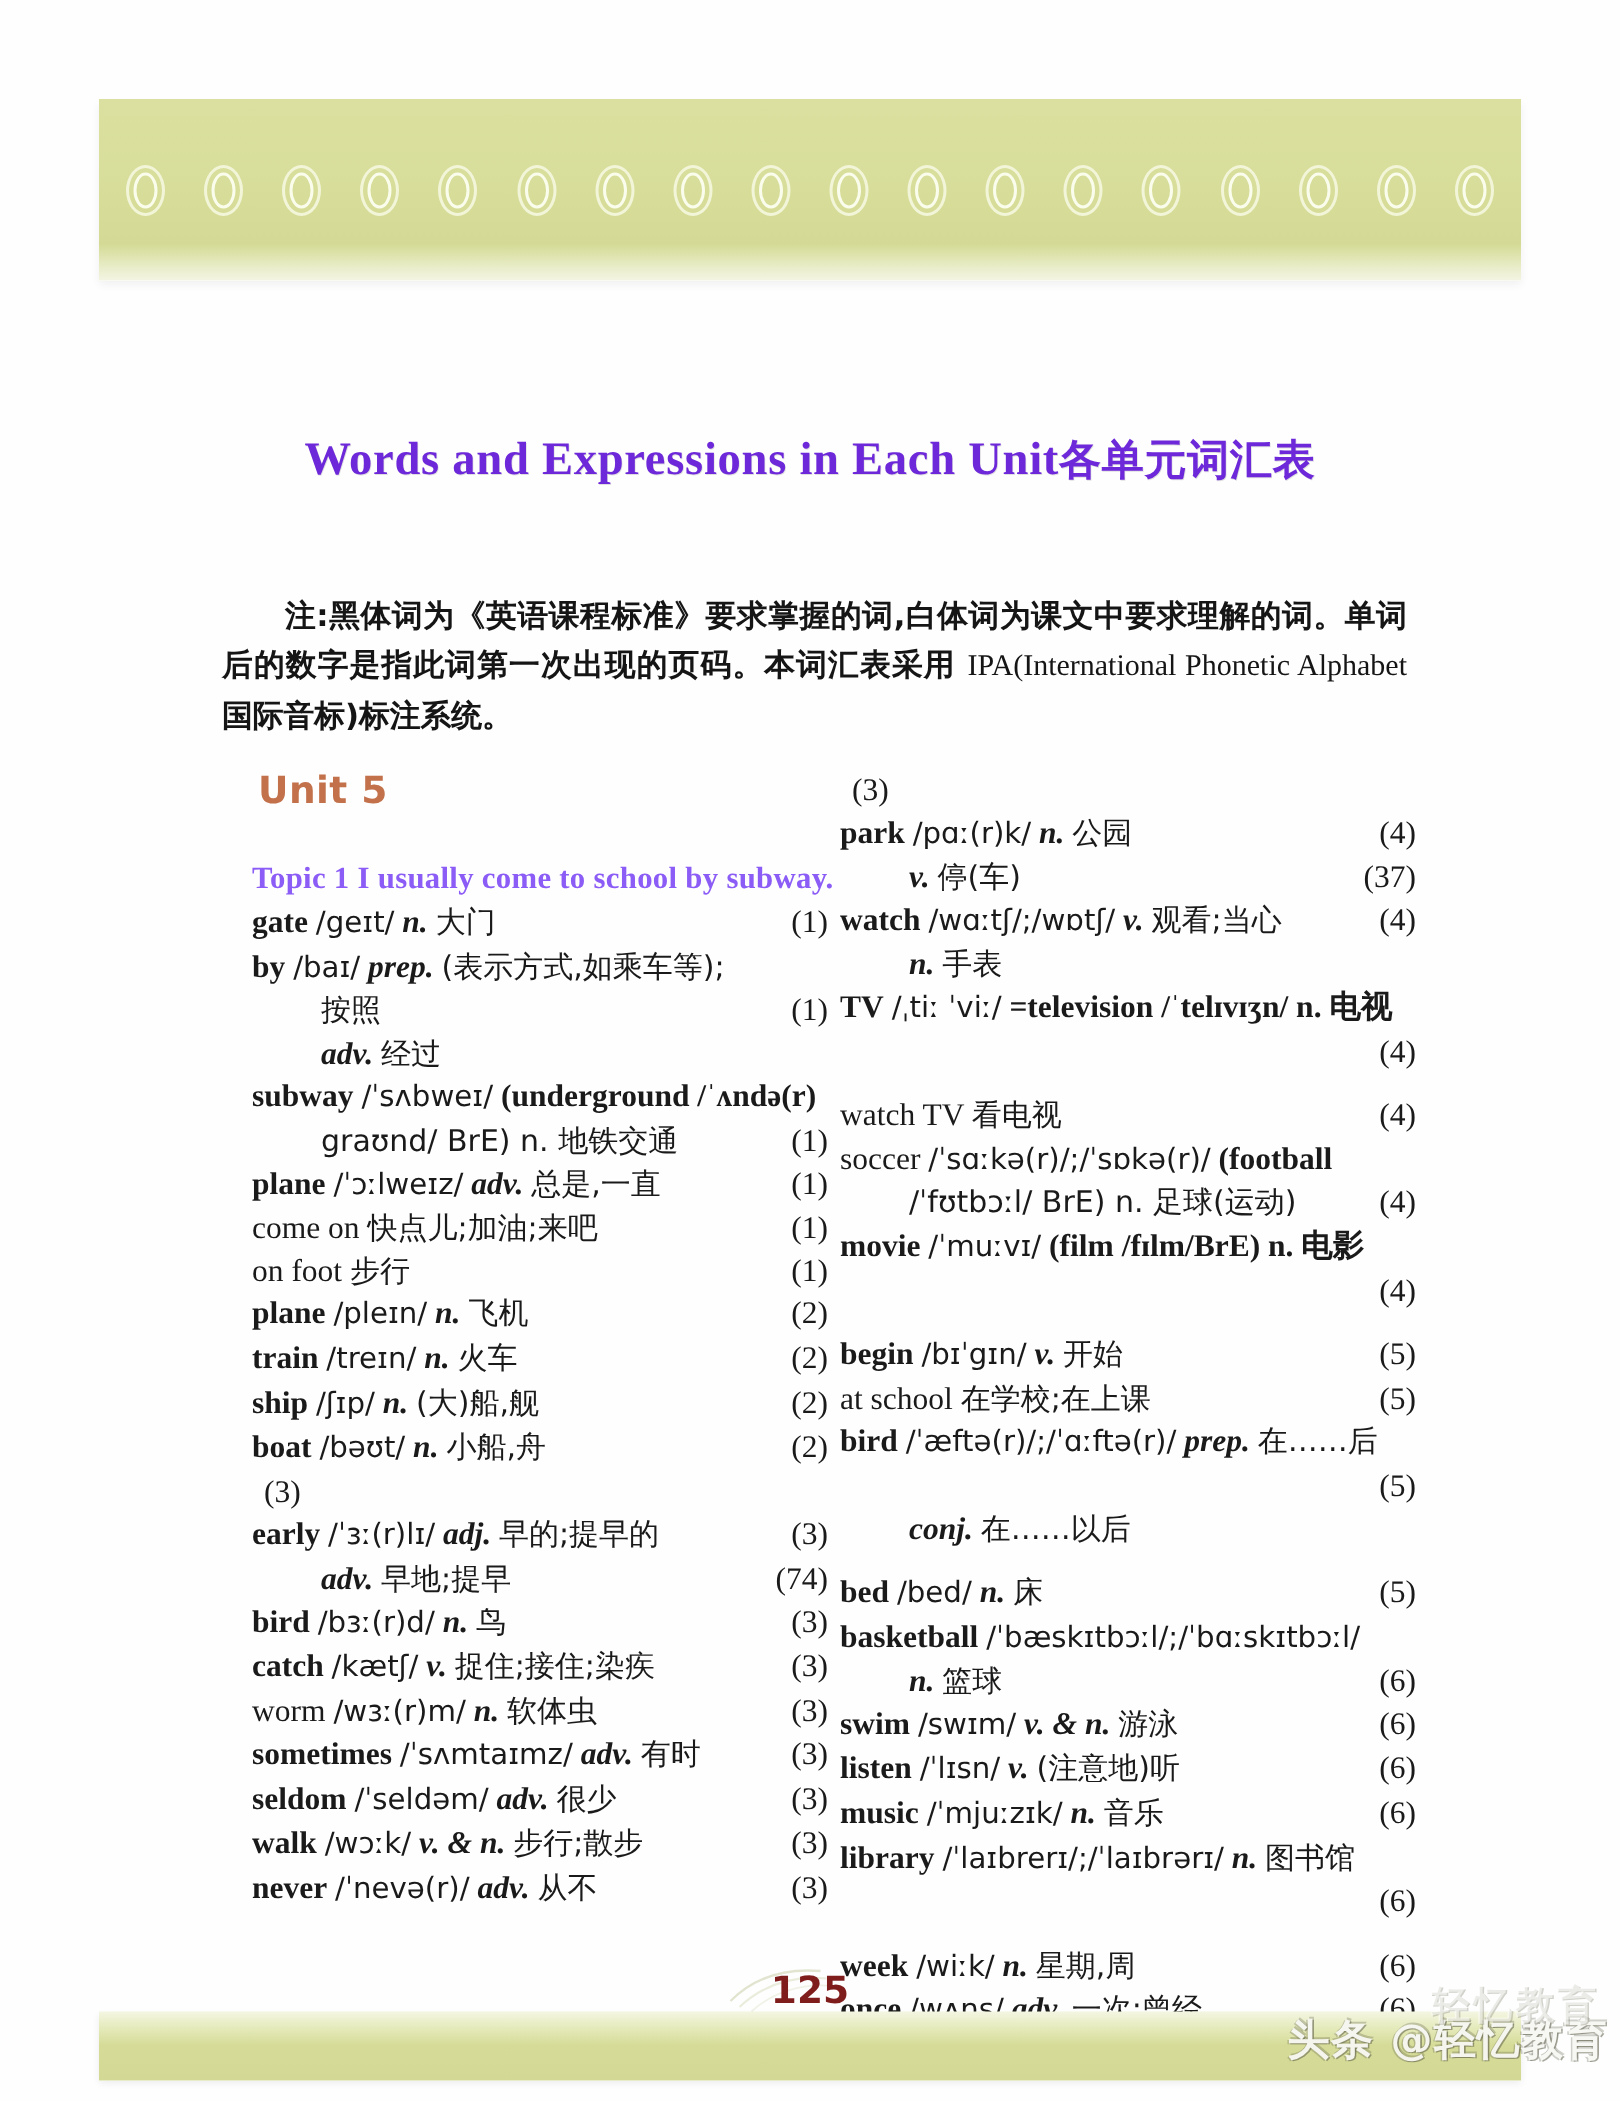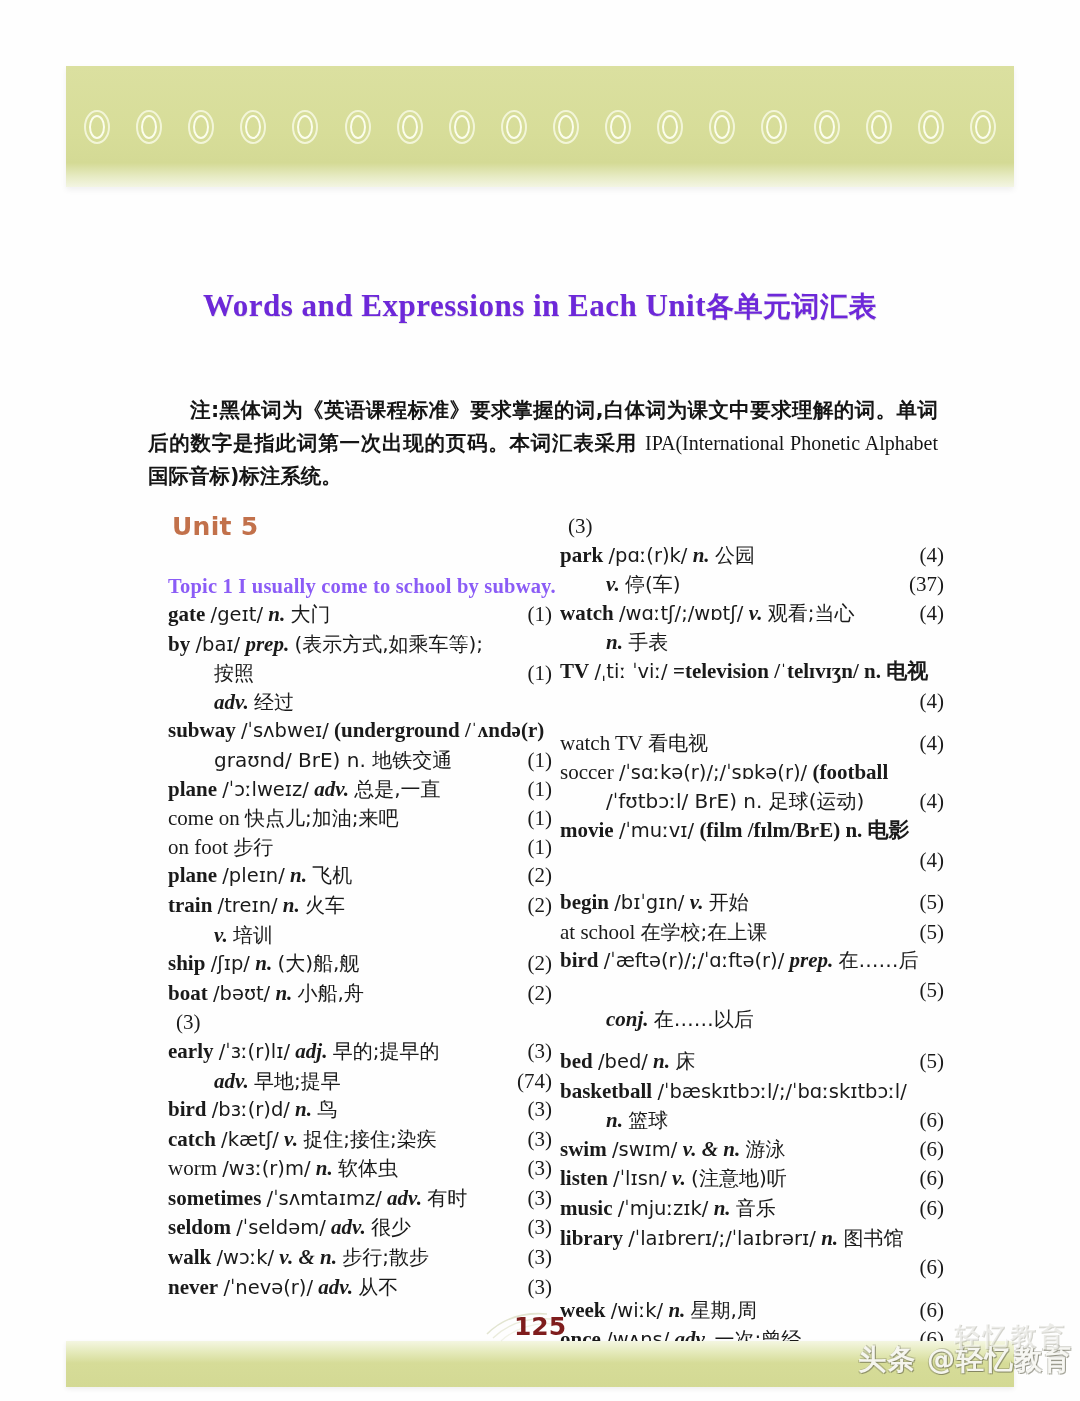--- a/index.html
+++ b/index.html
@@ -315,24 +315,20 @@
             <span class="pg">(1)</span>
           </div>
           <div class="entry">
             <span class="txt"><span class="b">plane</span> <span class="ph">/pleɪn/</span> <span class="bi">n.</span> <span class="cn">飞机</span></span>
             <span class="pg">(2)</span>
           </div>
           <div class="entry">
             <span class="txt"><span class="b">train</span> <span class="ph">/treɪn/</span> <span class="bi">n.</span> <span class="cn">火车</span></span>
             <span class="pg">(2)</span>
           </div>
-          <div class="entry indent">
-            <span class="txt"><span class="bi">v.</span> <span class="cn">培训</span></span>
-            <span class="pg"></span>
-          </div>
           <div class="entry">
             <span class="txt"><span class="b">ship</span> <span class="ph">/ʃɪp/</span> <span class="bi">n.</span> <span class="cn">(大)船,舰</span></span>
             <span class="pg">(2)</span>
           </div>
           <div class="entry">
             <span class="txt"><span class="b">boat</span> <span class="ph">/bəʊt/</span> <span class="bi">n.</span> <span class="cn">小船,舟</span></span>
             <span class="pg">(2)</span>
           </div>
           <div class="entry">
             <span class="pg">(3)</span>

